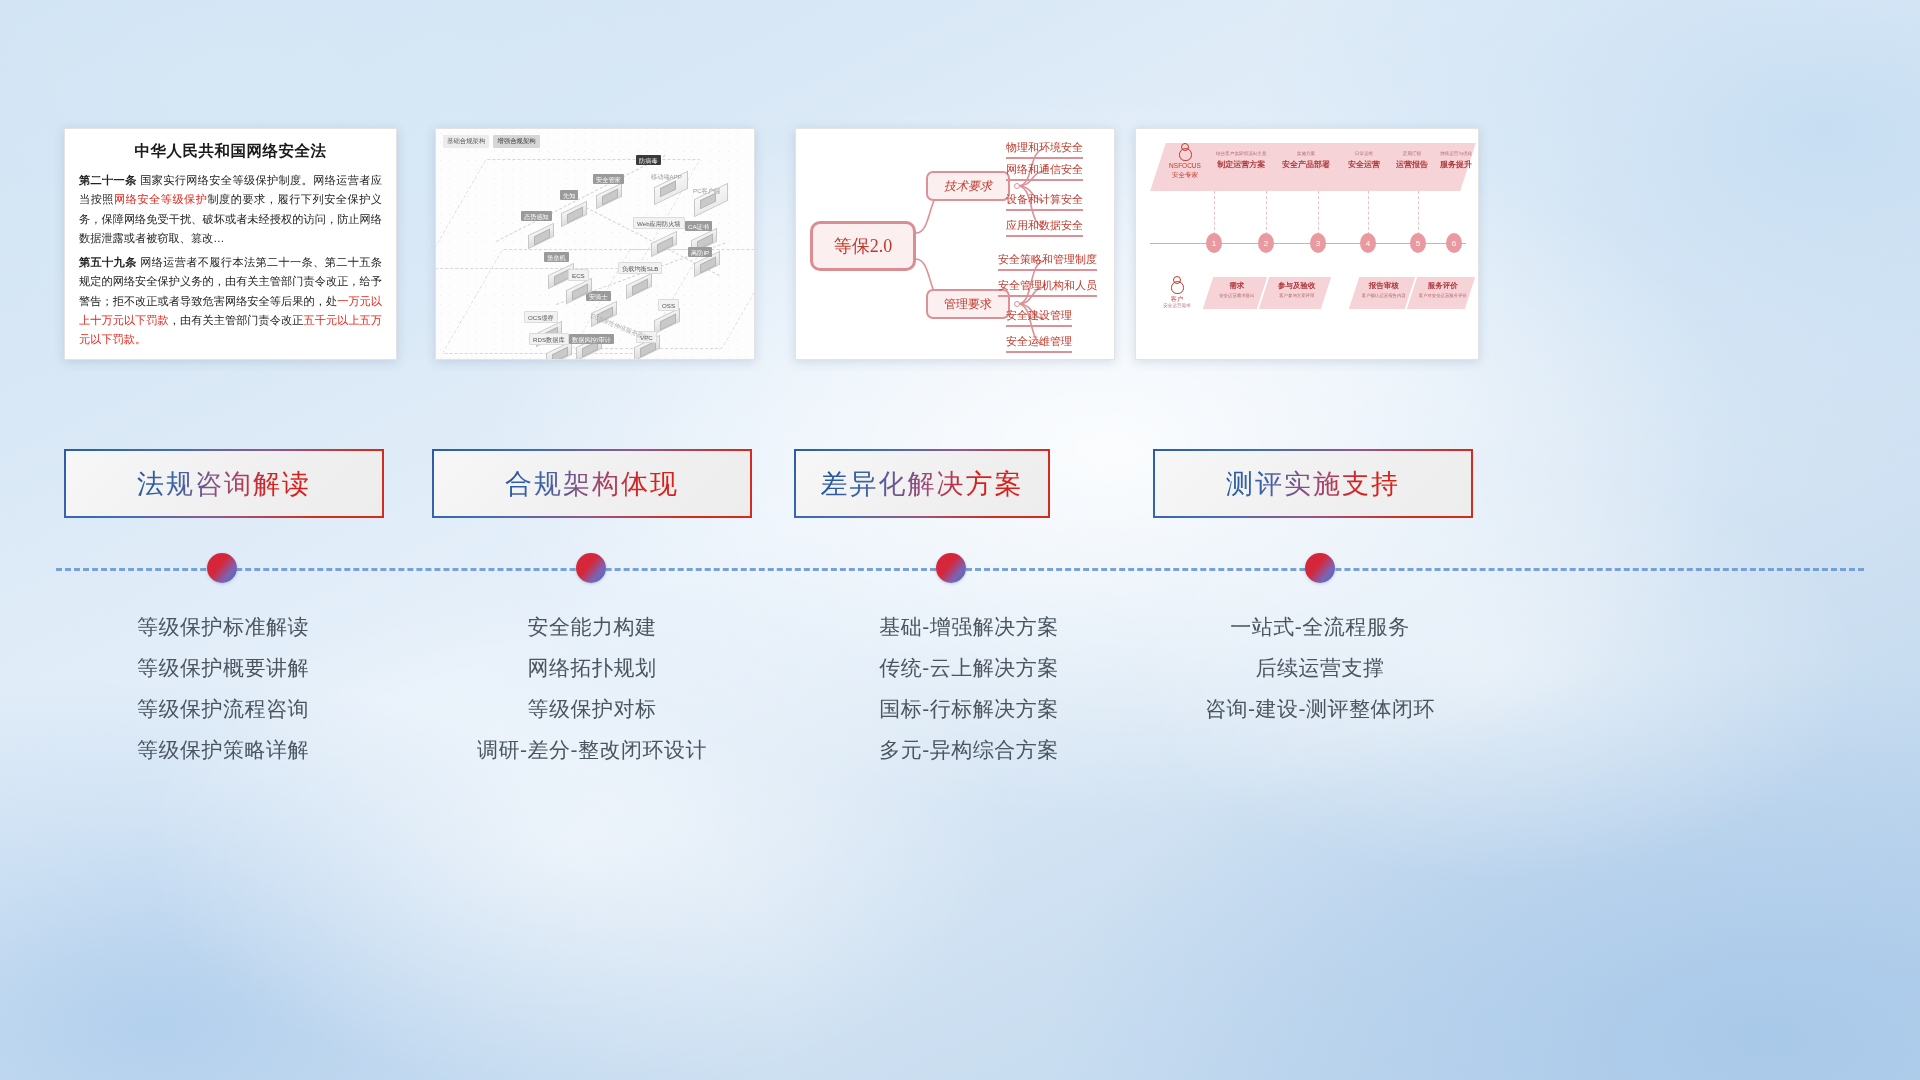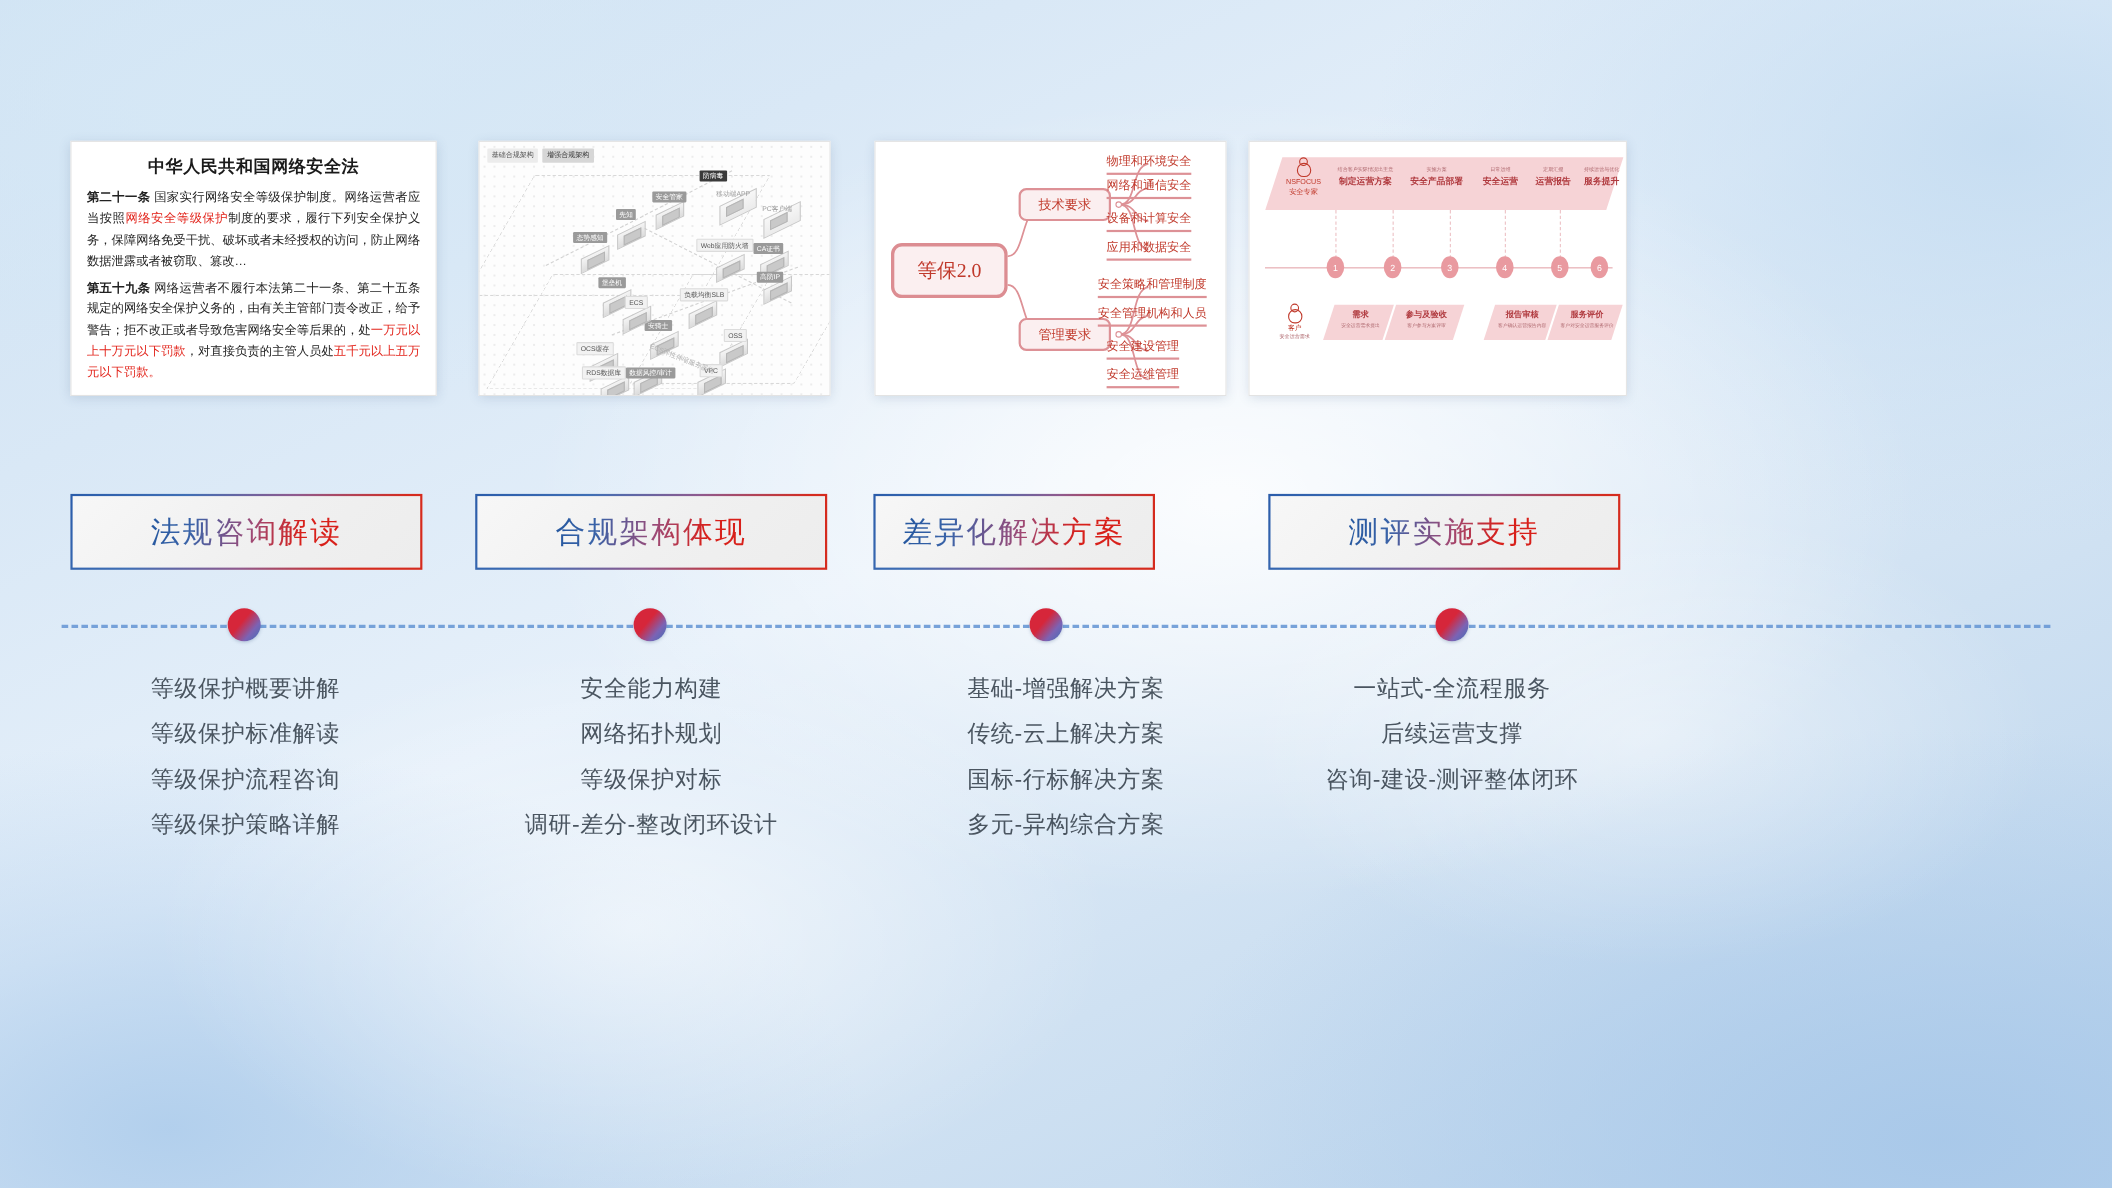--- a/index.html
+++ b/index.html
@@ -119,21 +119,21 @@
     font-family: "Liberation Serif", serif;
   }
   .node-mid {
     position: absolute; width: 84px; height: 30px;
     border: 2.2px solid #dd9196; border-radius: 7px;
     background: #fbeff0;
     display: flex; align-items: center; justify-content: center;
     font-size: 12px; color: #c0392b;
     font-family: "Liberation Serif", serif;
   }
-  #mid-tech { left: 130px; top: 42px; }
+  #mid-tech { left: 130px; top: 42px; font-style: italic; }
   #mid-mgmt { left: 130px; top: 160px; }
   .leaf {
     position: absolute;
     font-size: 11px; color: #c0392b; white-space: nowrap;
     font-family: "Liberation Serif", serif;
     padding-bottom: 2px;
     border-bottom: 2px solid #dd9196;
     line-height: 1.25;
   }
   .conn { position: absolute; }
@@ -269,21 +269,21 @@
 
 <div class="stage">
 
   <div class="card" id="card-1">
     <div class="law">
       <div class="law-title">中华人民共和国网络安全法</div>
       <div class="law-p">
         <b>第二十一条</b><span> 国家实行网络安全等级保护制度。网络运营者应当按照</span><span class="hl">网络安全等级保护</span><span>制度的要求，履行下列安全保护义务，保障网络免受干扰、破坏或者未经授权的访问，防止网络数据泄露或者被窃取、篡改…</span>
       </div>
       <div class="law-p">
-        <b>第五十九条</b><span> 网络运营者不履行本法第二十一条、第二十五条规定的网络安全保护义务的，由有关主管部门责令改正，给予警告；拒不改正或者导致危害网络安全等后果的，处</span><span class="hl">一万元以上十万元以下罚款</span><span>，对直接负责的主管人员处</span><span class="hl">五千元以上五万元以下罚款。</span>
+        <b>第五十九条</b><span> 网络运营者不履行本法第二十一条、第二十五条规定的网络安全保护义务的，由有关主管部门责令改正，给予警告；拒不改正或者导致危害网络安全等后果的，处</span><span class="hl">一万元以上十万元以下罚款</span><span>，由有关主管部门责令改正</span><span class="hl">五千元以上五万元以下罚款。</span>
       </div>
     </div>
   </div>
 
   <div class="card" id="card-2">
     <div class="arch">
       <div class="arch-dots"></div>
 
       <div class="arch-tabs">
         <span class="arch-tab">基础合规架构</span>
@@ -495,22 +495,22 @@
     <div class="headbox-text">测评实施支持</div>
   </div>
 
   <div class="timeline"></div>
   <div class="tl-dot" id="dot-1"></div>
   <div class="tl-dot" id="dot-2"></div>
   <div class="tl-dot" id="dot-3"></div>
   <div class="tl-dot" id="dot-4"></div>
 
   <div class="col" id="col-1">
+    <div class="col-item">等级保护标准解读</div>
     <div class="col-item">等级保护概要讲解</div>
-    <div class="col-item">等级保护标准解读</div>
     <div class="col-item">等级保护流程咨询</div>
     <div class="col-item">等级保护策略详解</div>
   </div>
   <div class="col" id="col-2">
     <div class="col-item">安全能力构建</div>
     <div class="col-item">网络拓扑规划</div>
     <div class="col-item">等级保护对标</div>
     <div class="col-item">调研-差分-整改闭环设计</div>
   </div>
   <div class="col" id="col-3">

